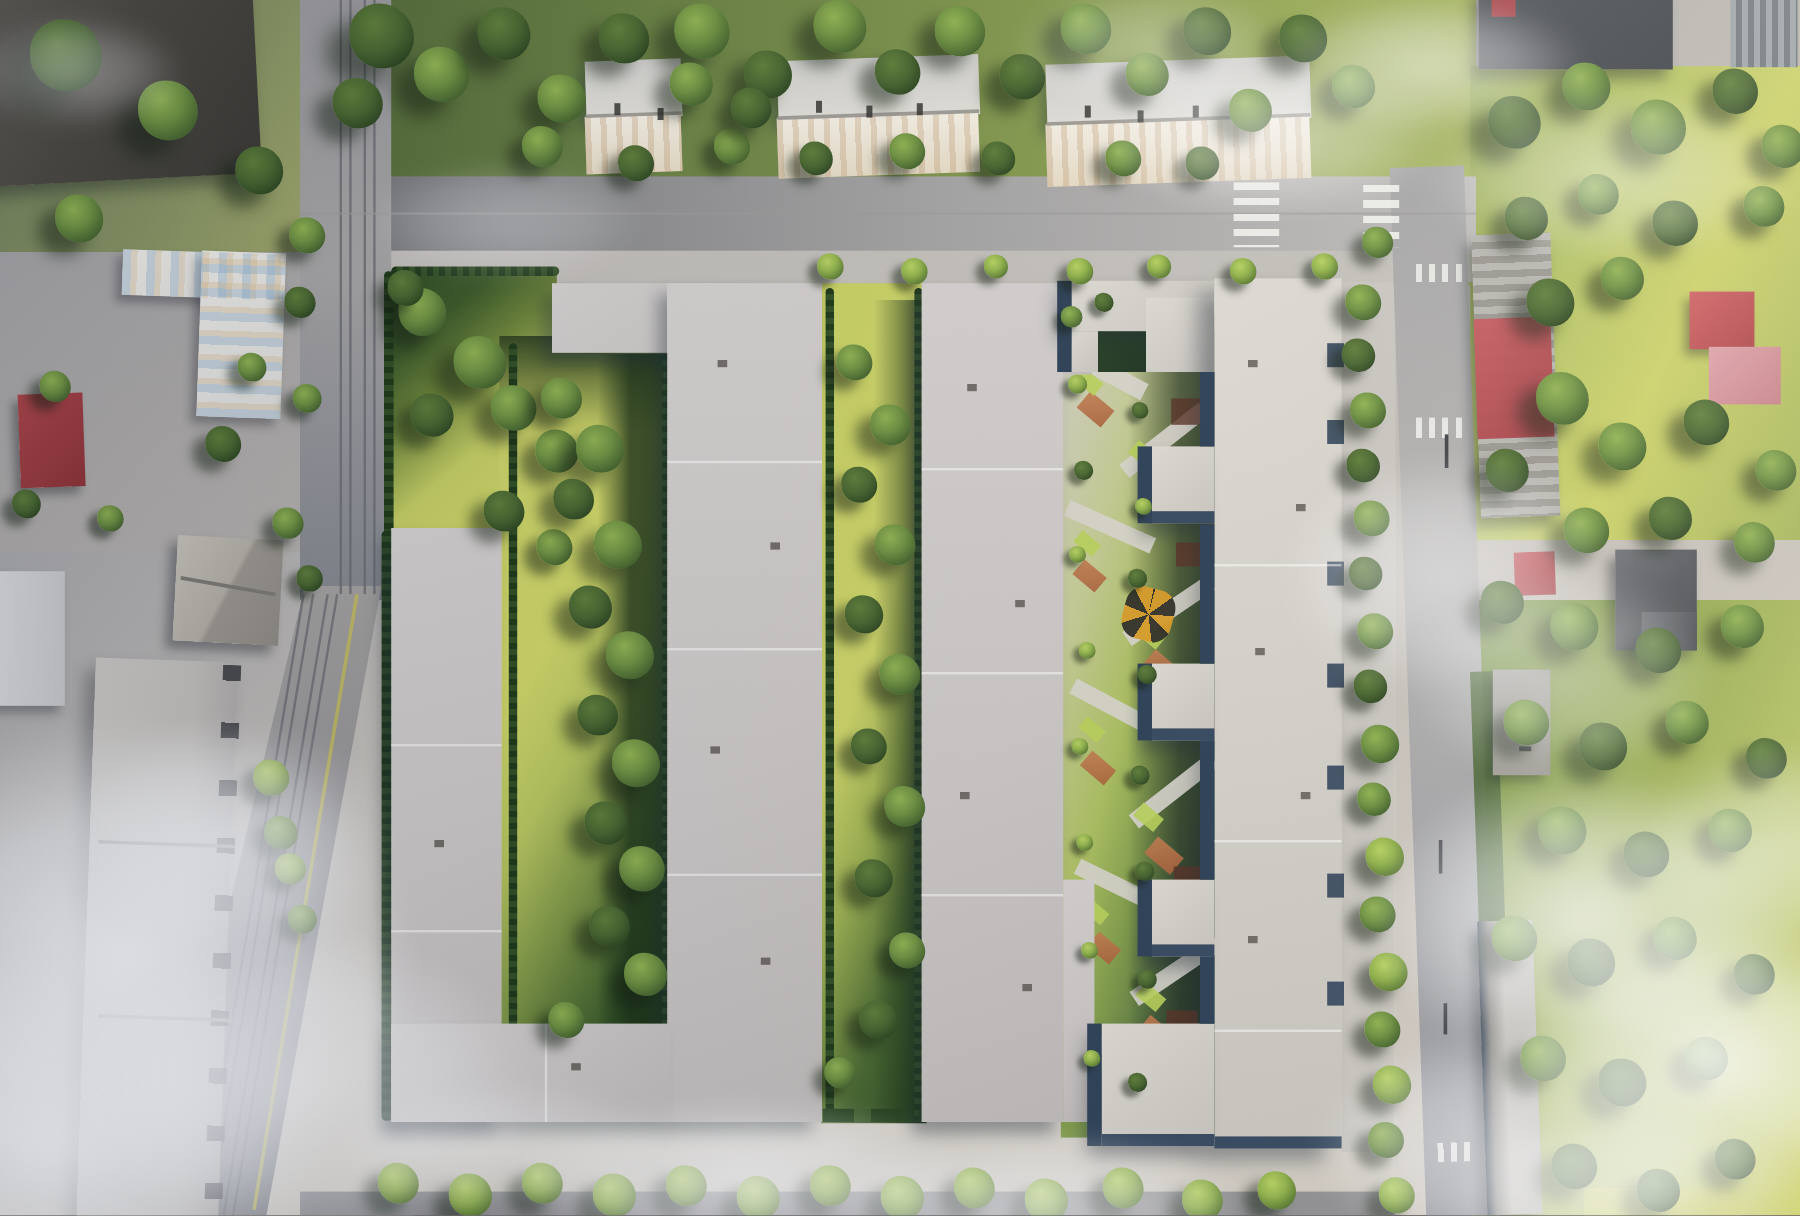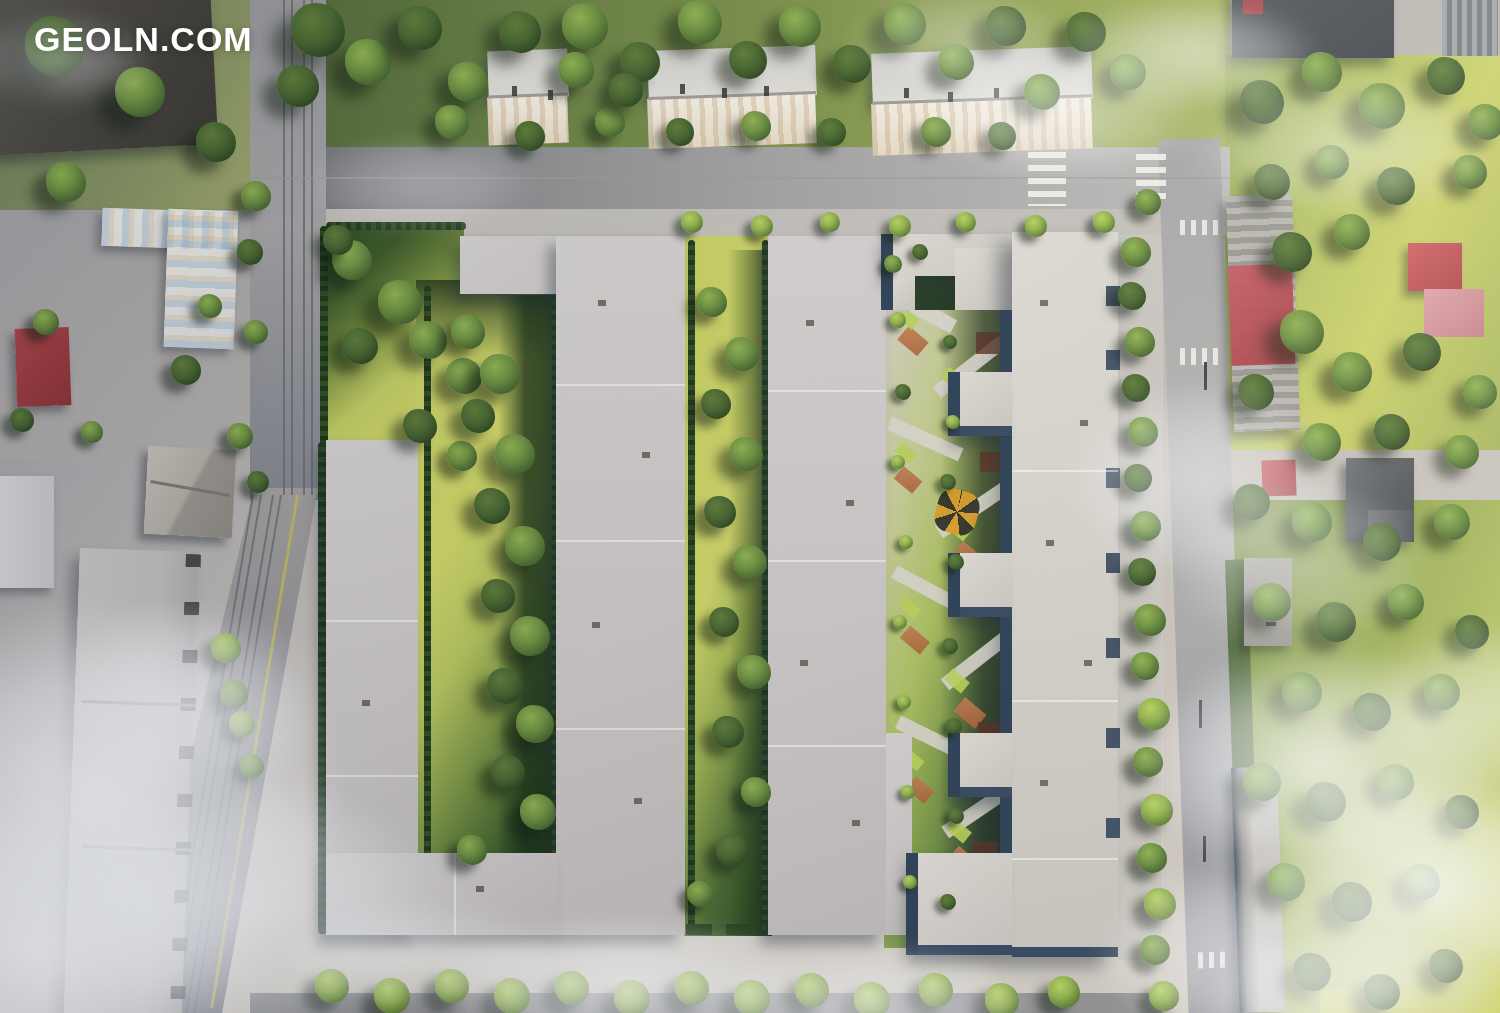--- a/index.html
+++ b/index.html
@@ -406,14 +406,13 @@
     <div class="layer" style="left: 1025px; top: 350px; width: 360px; height: 260px; background: radial-gradient(closest-side, rgba(250, 250, 253, 0.5) 0%, rgba(248, 249, 252, 0.3) 45%, rgba(248, 249, 252, 0) 78%); border-radius: 50%; filter: blur(9px);"></div>
     <div class="layer" style="left: 1130px; top: 450px; width: 340px; height: 230px; background: radial-gradient(closest-side, rgba(250, 250, 253, 0.42) 0%, rgba(248, 249, 252, 0.25) 45%, rgba(248, 249, 252, 0) 78%); border-radius: 50%; filter: blur(9px);"></div>
     <div class="layer" style="left: 1090px; top: 600px; width: 460px; height: 330px; background: radial-gradient(closest-side, rgba(250, 250, 253, 0.78) 0%, rgba(248, 249, 252, 0.467) 45%, rgba(248, 249, 252, 0) 78%); border-radius: 50%; filter: blur(9px);"></div>
     <div class="layer" style="left: 1210px; top: 725px; width: 440px; height: 320px; background: radial-gradient(closest-side, rgba(250, 250, 253, 0.85) 0%, rgba(248, 249, 252, 0.51) 45%, rgba(248, 249, 252, 0) 78%); border-radius: 50%; filter: blur(9px);"></div>
     <div class="layer" style="left: 1040px; top: 825px; width: 460px; height: 260px; background: radial-gradient(closest-side, rgba(250, 250, 253, 0.6) 0%, rgba(248, 249, 252, 0.36) 45%, rgba(248, 249, 252, 0) 78%); border-radius: 50%; filter: blur(9px);"></div>
     <div class="layer" style="left: 1330px; top: 595px; width: 300px; height: 230px; background: radial-gradient(closest-side, rgba(250, 250, 253, 0.5) 0%, rgba(248, 249, 252, 0.3) 45%, rgba(248, 249, 252, 0) 78%); border-radius: 50%; filter: blur(9px);"></div>
     <div class="layer" style="left: 1160px; top: 910px; width: 400px; height: 180px; background: radial-gradient(closest-side, rgba(250, 250, 253, 0.6) 0%, rgba(248, 249, 252, 0.36) 45%, rgba(248, 249, 252, 0) 78%); border-radius: 50%; filter: blur(9px);"></div>
     <div class="layer" style="left: 270px; top: 120px; width: 300px; height: 130px; background: radial-gradient(closest-side, rgba(250, 250, 253, 0.32) 0%, rgba(248, 249, 252, 0.192) 45%, rgba(248, 249, 252, 0) 78%); border-radius: 50%; filter: blur(9px);"></div>
     <div class="layer" style="left: -60px; top: 0px; width: 240px; height: 120px; background: radial-gradient(closest-side, rgba(250, 250, 253, 0.4) 0%, rgba(248, 249, 252, 0.24) 45%, rgba(248, 249, 252, 0) 78%); border-radius: 50%; filter: blur(9px);"></div>
     <div id="overlay"></div>
-  <div class="watermark">GEOLN.COM</div>
 </div>
 
 </body></html>

